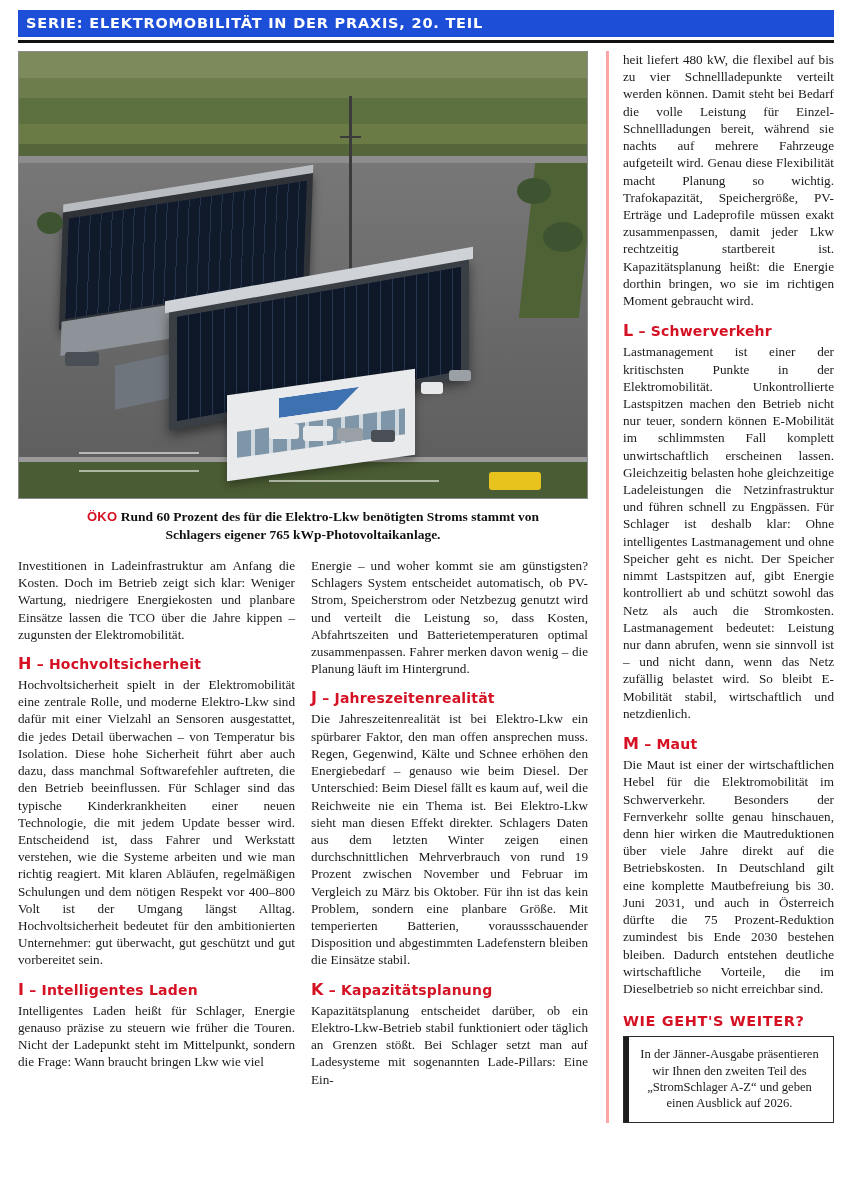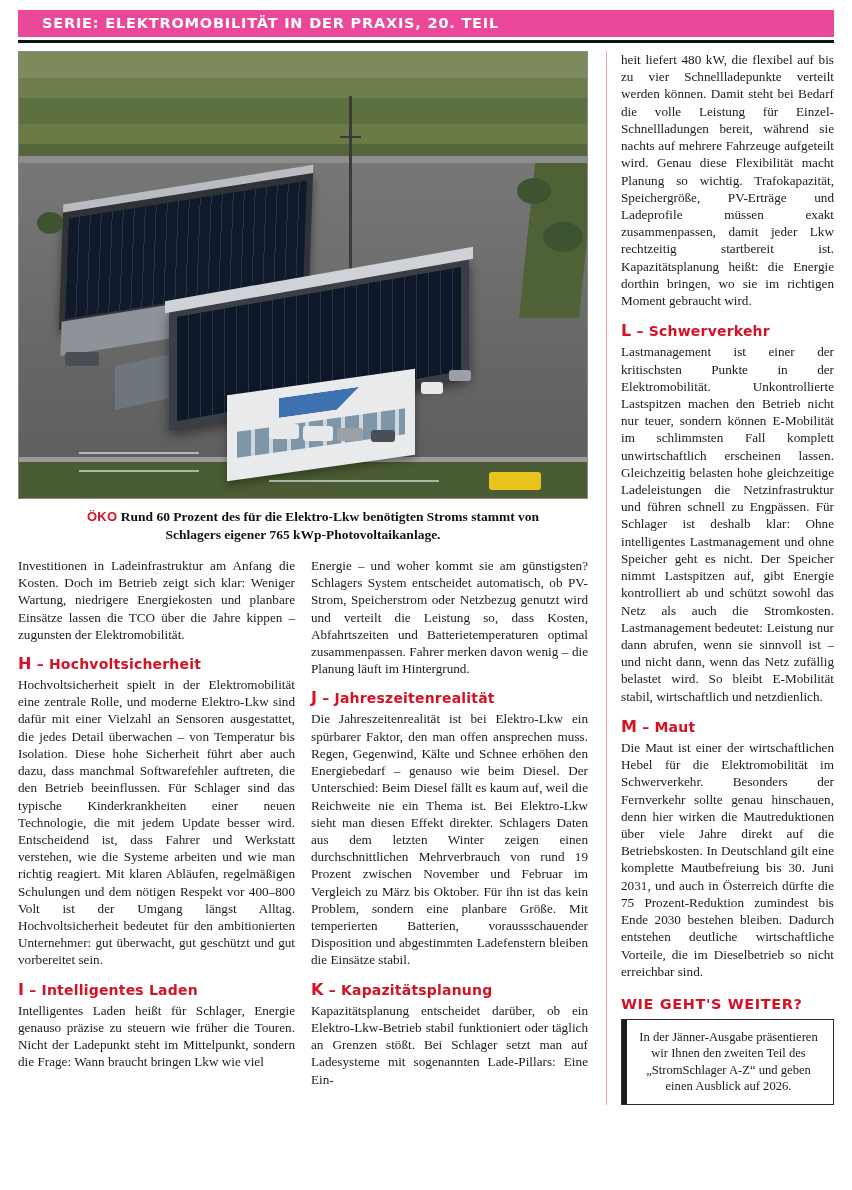--- a/index.html
+++ b/index.html
@@ -19,48 +19,48 @@
     box-sizing: border-box;
     padding: 0 18px;
   }
 
   
   .series-header {
     margin: 10px 0 0 0;
     padding: 0;
   }
   .series-bar {
-    background: #ec4899;
+    background: #1d4ed8;
     color: #ffffff;
     font-family: "DejaVu Sans", sans-serif;
     font-weight: bold;
     font-size: 14.5px;
     letter-spacing: 0.8px;
-    padding: 5px 8px 6px 24px;
+    padding: 5px 8px 6px 8px;
     display: inline-block;
     width: 100%;
     box-sizing: border-box;
     text-transform: uppercase;
   }
   .rule-under-header {
     height: 3px;
     background: #111;
     margin-top: 3px;
   }
 
   
   .body-wrap {
     display: flex;
     margin-top: 8px;
   }
   .left-col { width: 570px; }
   .right-col {
     width: 228px;
     margin-left: 18px;
-    border-left: 1px solid #fca5a5;
+    border-left: 3px solid #fca5a5;
     padding-left: 14px;
     box-sizing: border-box;
   }
 
   
   .photo-box {
     position: relative;
     width: 570px;
     height: 448px;
     border: 1px solid #8a8a8a;

